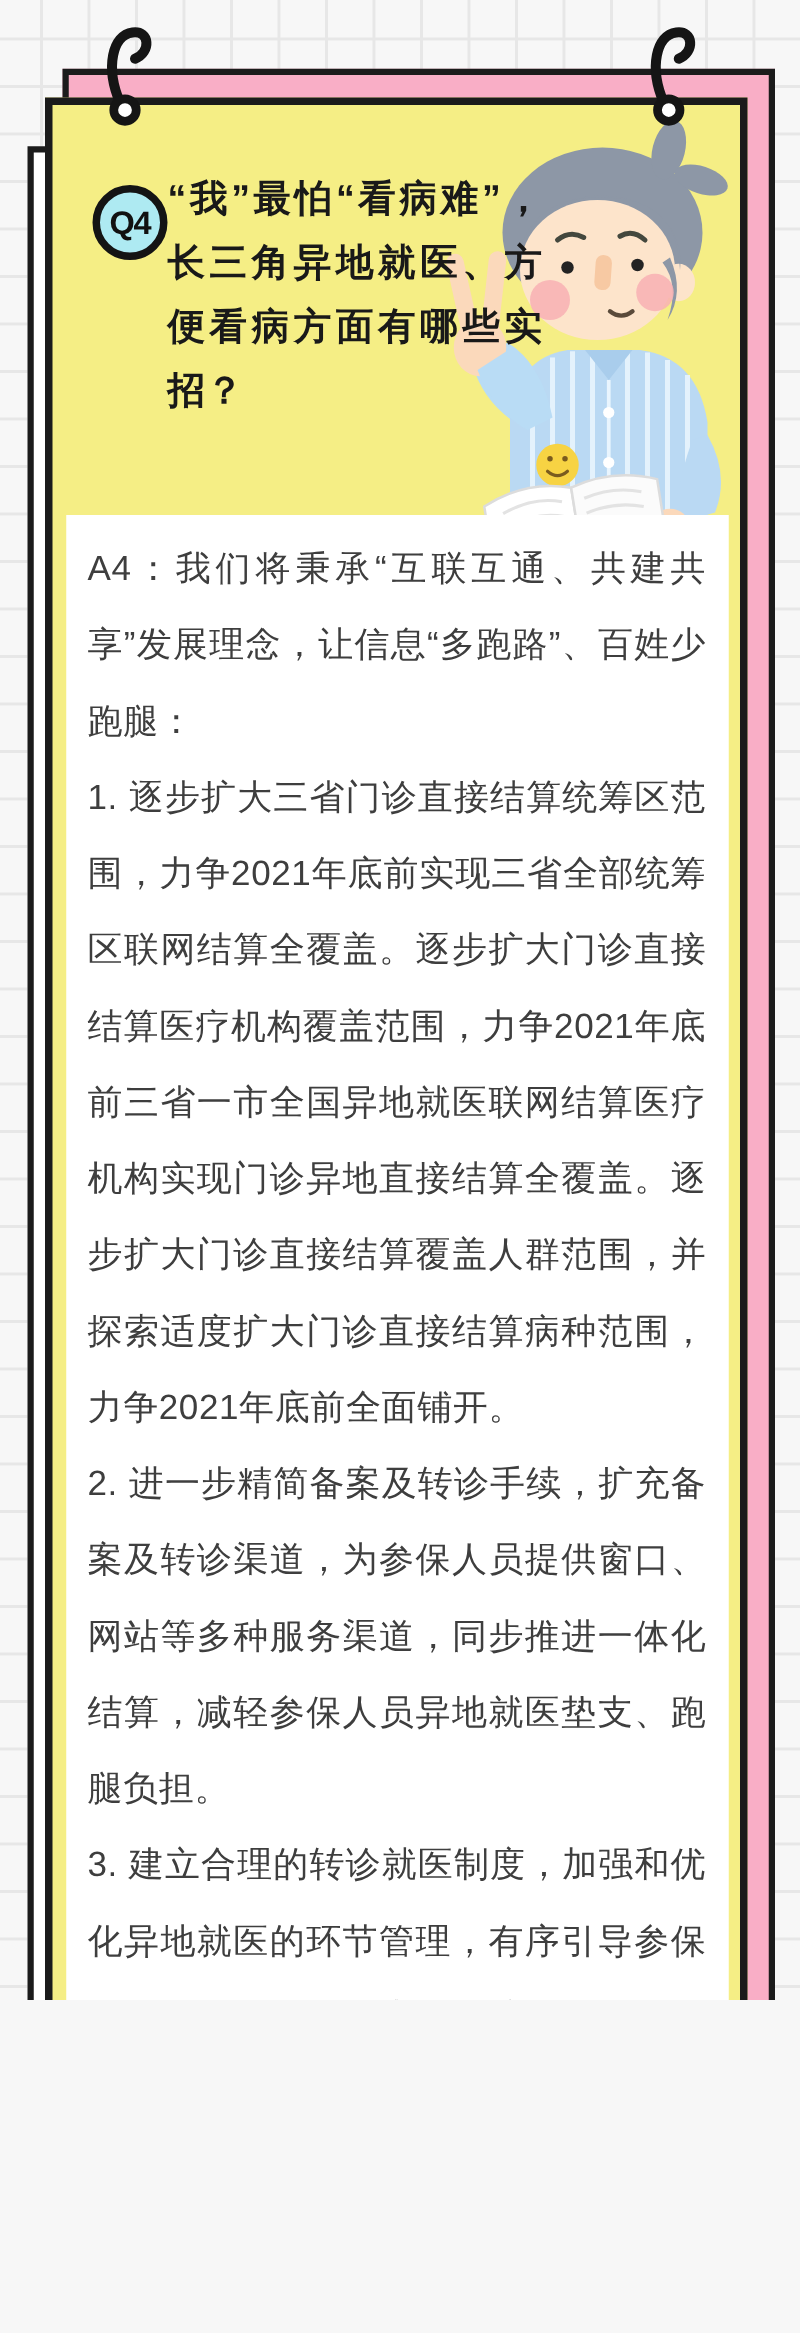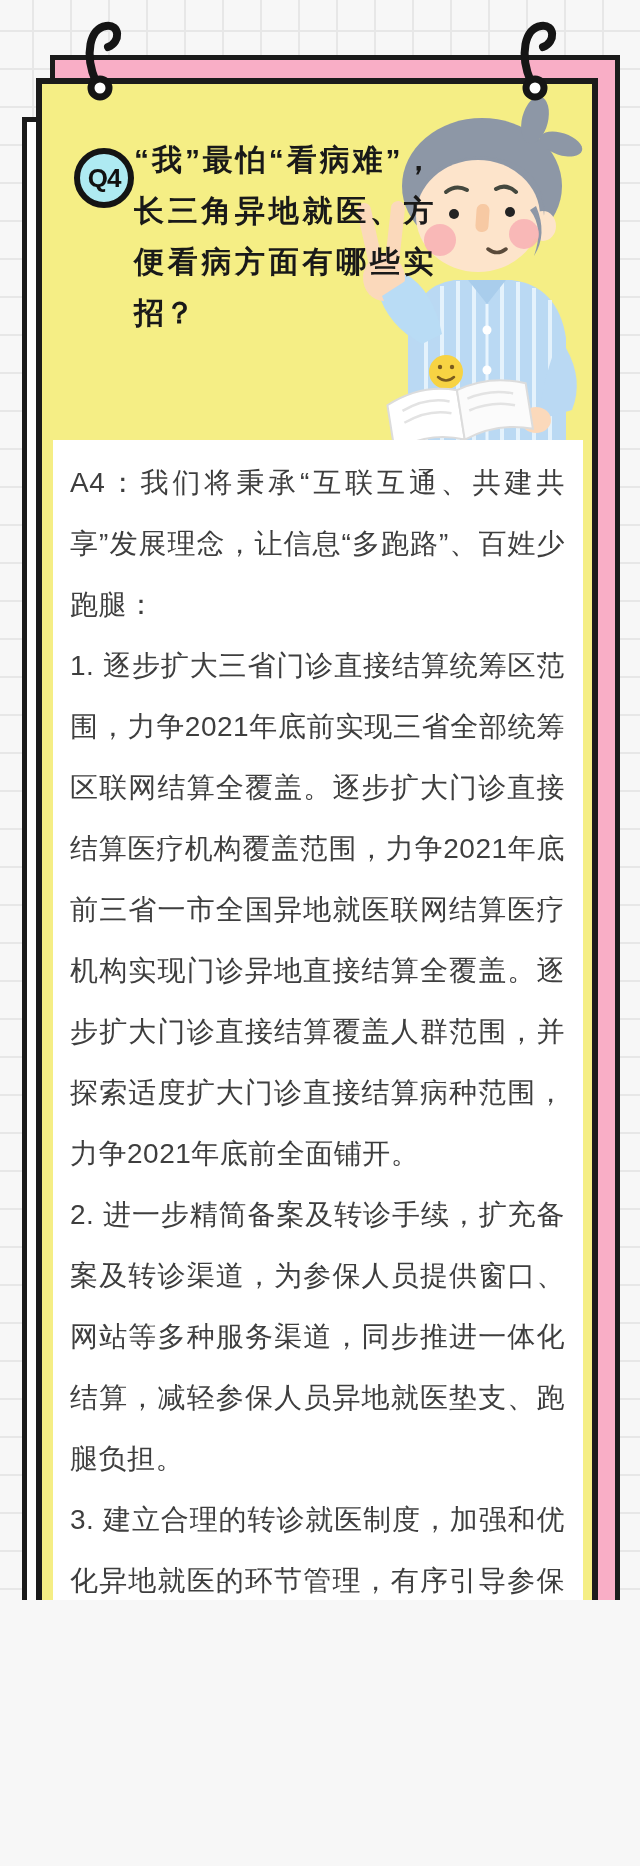--- a/index.html
+++ b/index.html
@@ -21,21 +21,21 @@
   .ring-left{left:80px;top:18px;}
   .ring-right{left:515px;top:18px;}
   .q-badge{position:absolute;left:74px;top:148px;width:60px;height:60px;z-index:5;
     background:#aeeaf2;border:6px solid #141414;border-radius:50%;
     display:flex;align-items:center;justify-content:center;box-sizing:border-box;}
   .q-badge span{font-size:26px;font-weight:900;color:#111;letter-spacing:-1px;}
   .question{position:absolute;left:134px;top:134px;width:300px;z-index:5;
     font-size:30px;font-weight:900;color:#191919;line-height:51px;
     letter-spacing:0.5px;text-align:justify;}
   .illustration{position:absolute;left:330px;top:86px;z-index:4;}
-  .answer-panel{position:absolute;left:53px;top:440px;width:530px;height:1224px;
+  .answer-panel{position:absolute;left:53px;top:412px;width:530px;height:1224px;
     background:#ffffff;z-index:5;box-sizing:border-box;padding:12px 18px 0 17px;}
   .answer-panel p{margin:0;font-size:28px;line-height:61px;color:#3e3e3e;
     text-align:justify;letter-spacing:0.5px;}
   .logo{position:absolute;left:58px;top:1664px;z-index:5;width:320px;color:#bf2a1e;}
   .logo-row{display:flex;align-items:flex-start;}
   .logo-at{font-size:66px;font-weight:700;line-height:74px;color:#bf2a1e;}
   .logo-cn{font-family:"Liberation Serif",serif;font-style:italic;font-weight:700;
     font-size:50px;line-height:66px;letter-spacing:7px;margin-left:6px;
     transform:skewX(-4deg);display:inline-block;color:#bf2a1e;}
   .logo-mouse{position:absolute;left:56px;top:56px;width:26px;height:19px;

